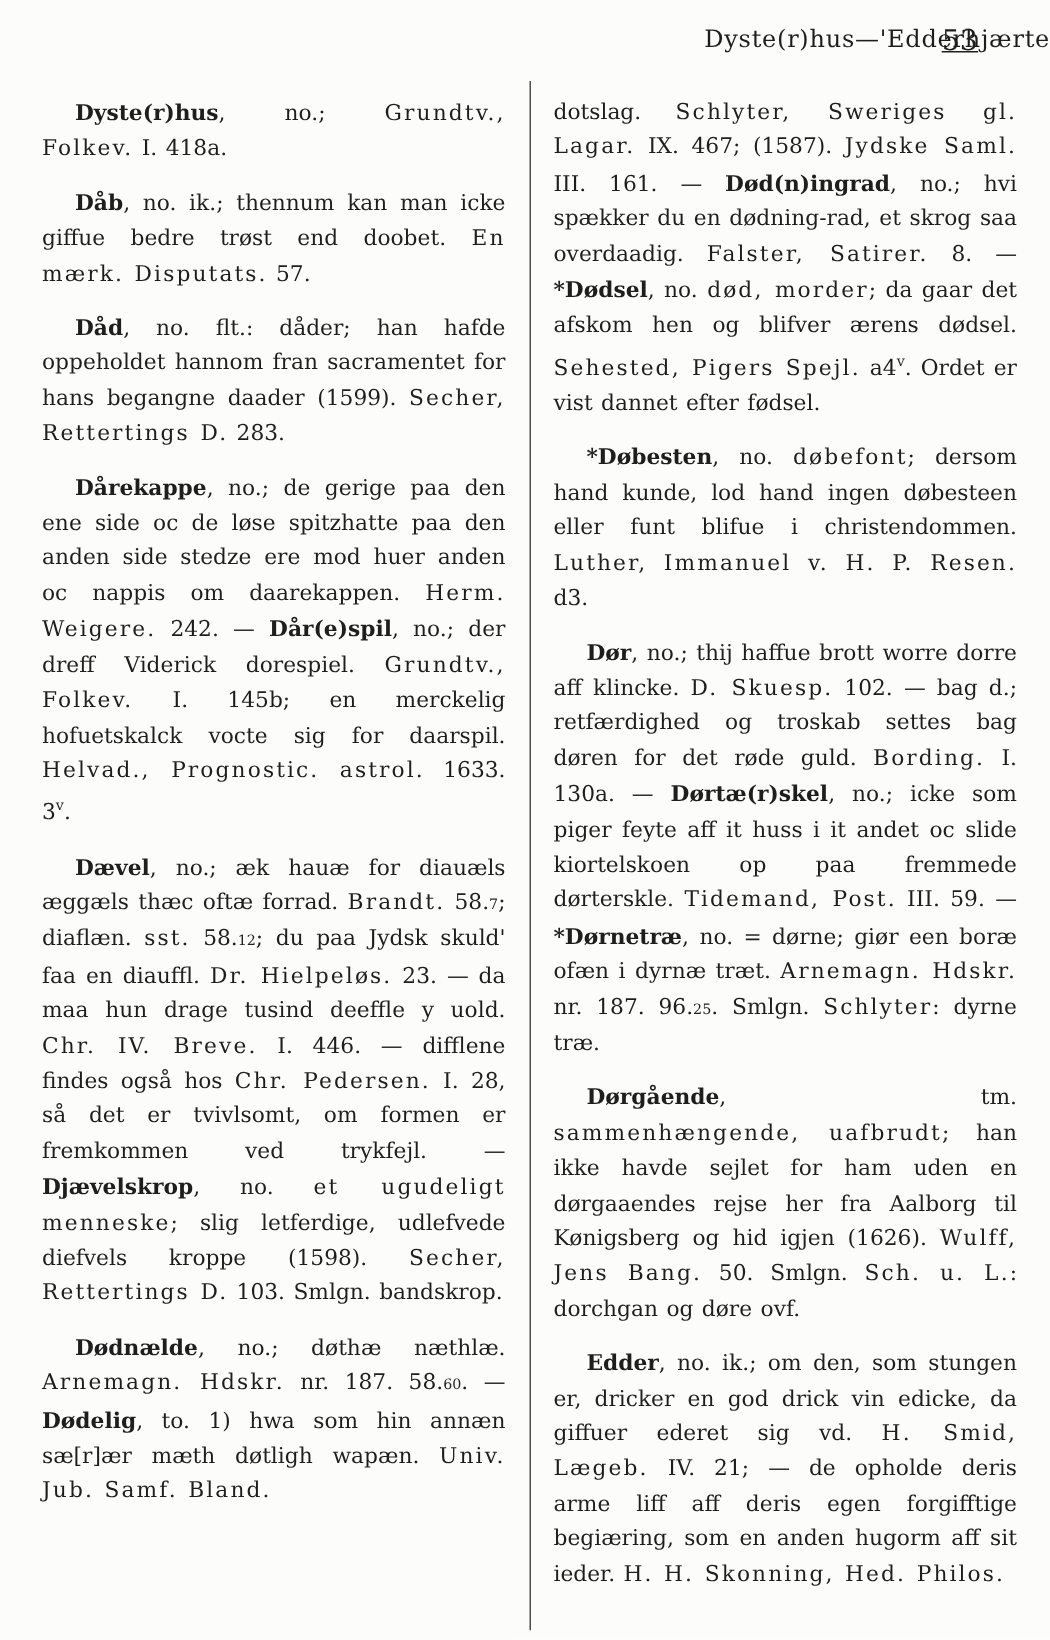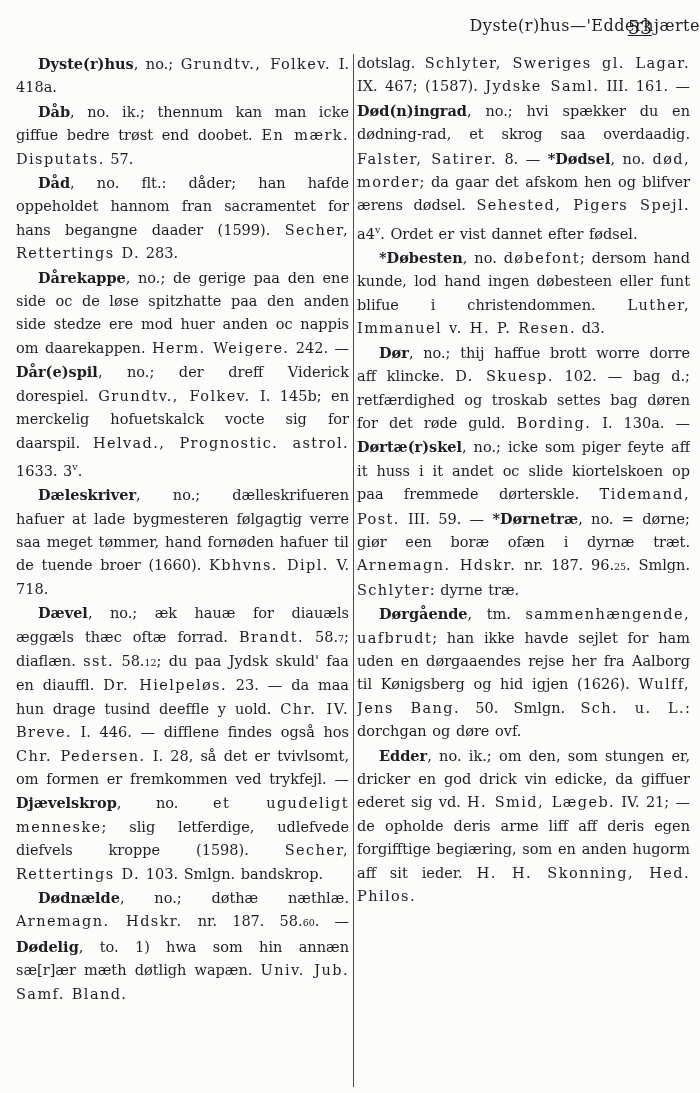--- a/index.html
+++ b/index.html
@@ -37,21 +37,21 @@
     overflow: hidden;
   }
   .column { width: 333px; overflow: hidden; }
   .column-divider {
     width: 1px;
     background: #4d4d4d;
     margin: 2px 3px 0 4px;
     flex: 0 0 1px;
   }
   p.entry {
-    margin: 0;
+    margin: 12px;
     text-indent: 22px;
     text-align: justify;
     font-size: 14.5px;
     line-height: 23.4px;
     word-spacing: 1px;
   }
   p.entry.noindent { text-indent: 0; }
   .b  { font-weight: bold; }
   .sp { letter-spacing: 1.4px; }
   .sup { font-size: 9.5px; vertical-align: super; letter-spacing: 0; }
@@ -64,21 +64,20 @@
   <div class="header">
     <div class="header-title">Dyste(r)hus—'Edderhjærte</div>
     <div class="page-number">53</div>
   </div>
   <div class="columns">
     <div class="column left" id="col-left">
         <p class="entry"><span class="b">Dyste(r)hus</span><span>, no.; </span><span class="sp">Grundtv., Folkev.</span><span> I. 418a.</span></p>
         <p class="entry"><span class="b">Dåb</span><span>, no. ik.; thennum kan man icke giffue bedre trøst end doobet. </span><span class="sp">En mærk. Disputats.</span><span> 57.</span></p>
         <p class="entry"><span class="b">Dåd</span><span>, no. flt.: dåder; han hafde oppeholdet hannom fran sacramentet for hans begangne daader (1599). </span><span class="sp">Secher, Rettertings D.</span><span> 283.</span></p>
         <p class="entry"><span class="b">Dårekappe</span><span>, no.; de gerige paa den ene side oc de løse spitzhatte paa den anden side stedze ere mod huer anden oc nappis om daarekappen. </span><span class="sp">Herm. Weigere.</span><span> 242. — </span><span class="b">Dår(e)spil</span><span>, no.; der dreff Viderick dorespiel. </span><span class="sp">Grundtv., Folkev.</span><span> I. 145b; en merckelig hofuetskalck vocte sig for daarspil. </span><span class="sp">Helvad., Prognostic. astrol.</span><span> 1633. 3</span><span class="sup">v</span><span>.</span></p>
-        <p class="entry"><span class="b">Dæleskriver</span><span>, no.; dælleskrifueren hafuer at lade bygmesteren følgagtig verre saa meget tømmer, hand fornøden hafuer til de tuende broer (1660). </span><span class="sp">Kbhvns. Dipl.</span><span> V. 718.</span></p>
         <p class="entry"><span class="b">Dævel</span><span>, no.; æk hauæ for diauæls æggæls thæc oftæ forrad. </span><span class="sp">Brandt.</span><span> 58.</span><span class="sm">7</span><span>; diaflæn. </span><span class="sp">sst.</span><span> 58.</span><span class="sm">12</span><span>; du paa Jydsk skuld' faa en diauffl. </span><span class="sp">Dr. Hielpeløs.</span><span> 23. — da maa hun drage tusind deeffle y uold. </span><span class="sp">Chr. IV. Breve.</span><span> I. 446. — difflene findes også hos </span><span class="sp">Chr. Pedersen.</span><span> I. 28, så det er tvivlsomt, om formen er fremkommen ved trykfejl. — </span><span class="b">Djævelskrop</span><span>, no. </span><span class="sp">et ugudeligt menneske</span><span>; slig letferdige, udlefvede diefvels kroppe (1598). </span><span class="sp">Secher, Rettertings D.</span><span> 103. Smlgn. bandskrop.</span></p>
         <p class="entry"><span class="b">Dødnælde</span><span>, no.; døthæ næthlæ. </span><span class="sp">Arnemagn. Hdskr.</span><span> nr. 187. 58.</span><span class="sm">60</span><span>. — </span><span class="b">Dødelig</span><span>, to. 1) hwa som hin annæn sæ[r]ær mæth døtligh wapæn. </span><span class="sp">Univ. Jub. Samf. Bland.</span></p>
       </div>
     <div class="column-divider"></div>
     <div class="column right" id="col-right">
         <p class="entry noindent"><span>dotslag. </span><span class="sp">Schlyter, Sweriges gl. Lagar.</span><span> IX. 467; (1587). </span><span class="sp">Jydske Saml.</span><span> III. 161. — </span><span class="b">Død(n)ingrad</span><span>, no.; hvi spækker du en dødning-rad, et skrog saa overdaadig. </span><span class="sp">Falster, Satirer.</span><span> 8. — </span><span class="b">*Dødsel</span><span>, no. </span><span class="sp">død, morder</span><span>; da gaar det afskom hen og blifver ærens dødsel. </span><span class="sp">Sehested, Pigers Spejl.</span><span> a4</span><span class="sup">v</span><span>. Ordet er vist dannet efter fødsel.</span></p>
         <p class="entry"><span class="b">*Døbesten</span><span>, no. </span><span class="sp">døbefont</span><span>; dersom hand kunde, lod hand ingen døbesteen eller funt blifue i christendommen. </span><span class="sp">Luther, Immanuel v. H. P. Resen.</span><span> d3.</span></p>
         <p class="entry"><span class="b">Dør</span><span>, no.; thij haffue brott worre dorre aff klincke. </span><span class="sp">D. Skuesp.</span><span> 102. — bag d.; retfærdighed og troskab settes bag døren for det røde guld. </span><span class="sp">Bording.</span><span> I. 130a. — </span><span class="b">Dørtæ(r)skel</span><span>, no.; icke som piger feyte aff it huss i it andet oc slide kiortelskoen op paa fremmede dørterskle. </span><span class="sp">Tidemand, Post.</span><span> III. 59. — </span><span class="b">*Dørnetræ</span><span>, no. = dørne; giør een boræ ofæn i dyrnæ træt. </span><span class="sp">Arnemagn. Hdskr.</span><span> nr. 187. 96.</span><span class="sm">25</span><span>. Smlgn. </span><span class="sp">Schlyter</span><span>: dyrne træ.</span></p>
         <p class="entry"><span class="b">Dørgående</span><span>, tm. </span><span class="sp">sammenhængende, uafbrudt</span><span>; han ikke havde sejlet for ham uden en dørgaaendes rejse her fra Aalborg til Kønigsberg og hid igjen (1626). </span><span class="sp">Wulff, Jens Bang.</span><span> 50. Smlgn. </span><span class="sp">Sch. u. L.</span><span>: dorchgan og døre ovf.</span></p>
         <p class="entry"><span class="b">Edder</span><span>, no. ik.; om den, som stungen er, dricker en god drick vin edicke, da giffuer ederet sig vd. </span><span class="sp">H. Smid, Lægeb.</span><span> IV. 21; — de opholde deris arme liff aff deris egen forgifftige begiæring, som en anden hugorm aff sit ieder. </span><span class="sp">H. H. Skonning, Hed. Philos.</span></p>

